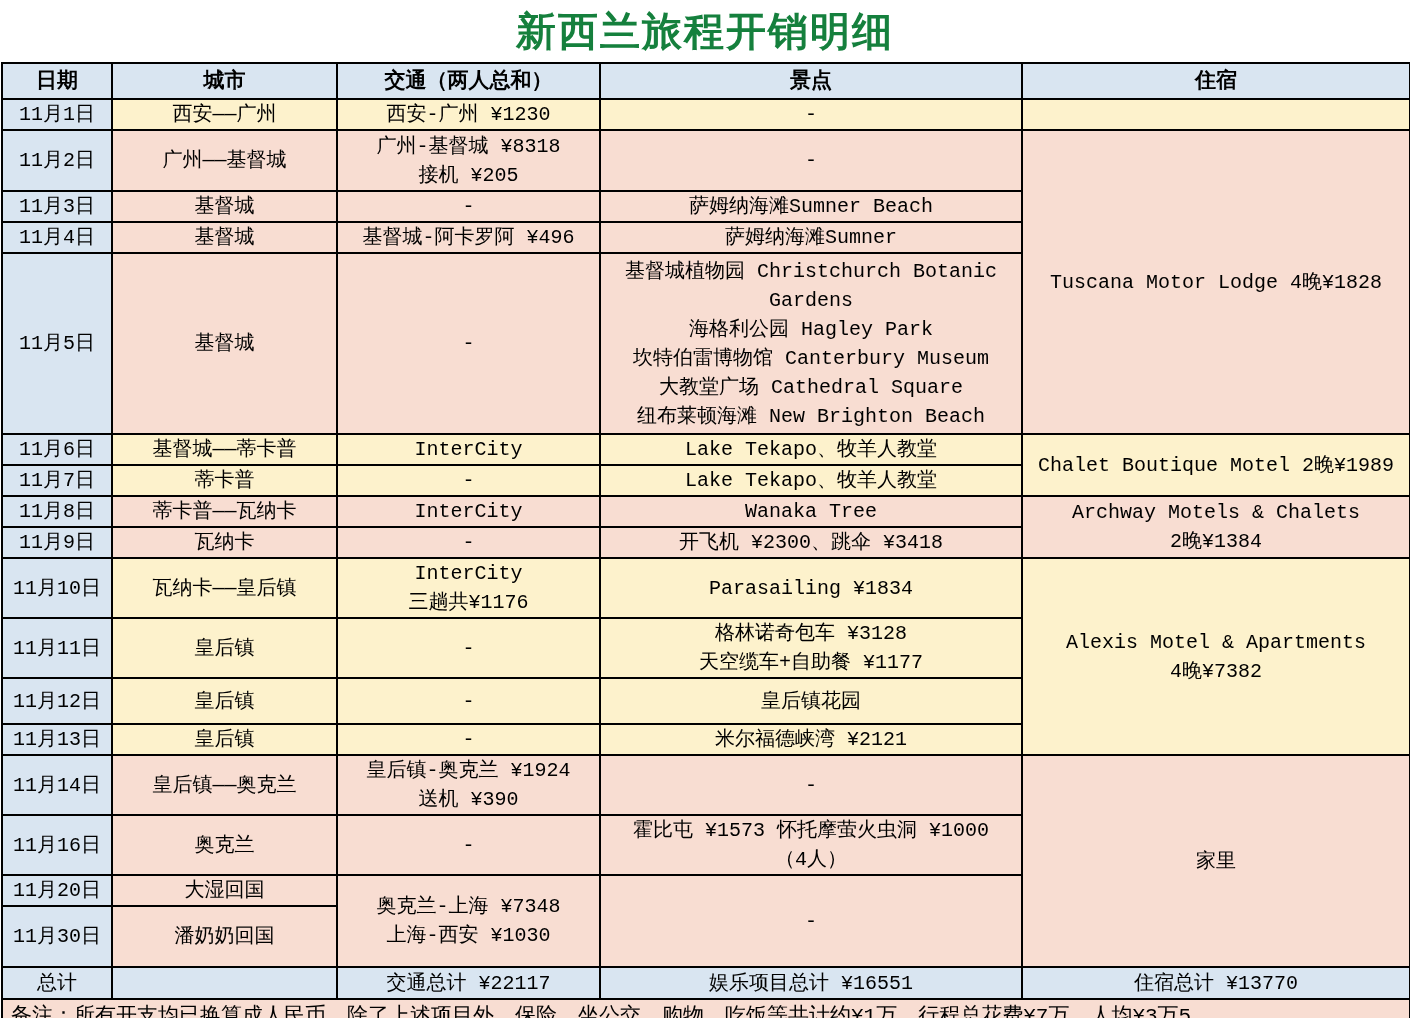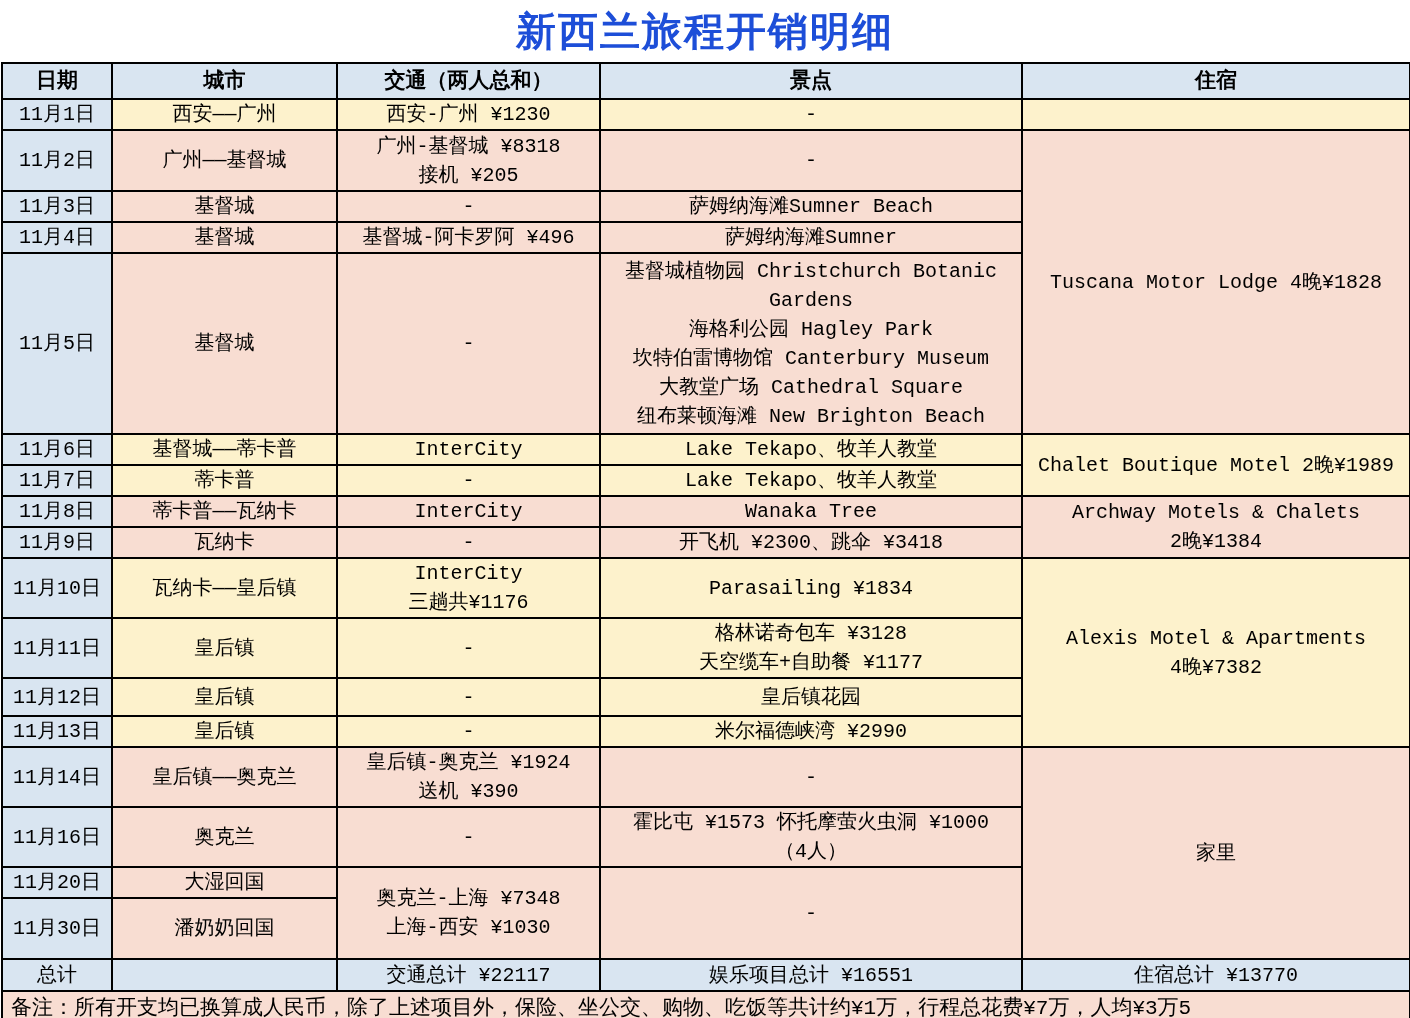--- a/index.html
+++ b/index.html
@@ -6,21 +6,21 @@
   body{
     width:1410px;height:1018px;overflow:hidden;
     font-family:"Liberation Mono","DejaVu Sans Mono",monospace;
     color:#000;
   }
   .title-bar{
     height:62px;display:flex;align-items:center;justify-content:center;
   }
   .title-bar .title-text{
     font-family:"Liberation Serif","DejaVu Serif",serif;
-    font-size:40px;font-weight:bold;color:#1d4ed8;letter-spacing:2px;
+    font-size:40px;font-weight:bold;color:#15803d;letter-spacing:2px;
   }
   table.sheet{
     border-collapse:collapse;table-layout:fixed;width:1408px;margin-left:1px;
   }
   .sheet th,.sheet td{
     border:2px solid #000;
     text-align:center;vertical-align:middle;
     font-size:20px;line-height:29px;
     white-space:pre-line;padding:0 4px;overflow:hidden;
     font-weight:normal;
@@ -142,32 +142,32 @@
   </tr>
 
   <tr style="height:59px">
     <td class="blue">11月11日</td>
     <td class="yellow">皇后镇</td>
     <td class="yellow">-</td>
     <td class="yellow">格林诺奇包车 ¥3128
 天空缆车+自助餐 ¥1177</td>
   </tr>
 
-  <tr style="height:38px">
+  <tr style="height:46px">
     <td class="blue">11月12日</td>
     <td class="yellow">皇后镇</td>
     <td class="yellow">-</td>
     <td class="yellow">皇后镇花园</td>
   </tr>
 
   <tr style="height:30px">
     <td class="blue">11月13日</td>
     <td class="yellow">皇后镇</td>
     <td class="yellow">-</td>
-    <td class="yellow">米尔福德峡湾 ¥2990</td>
+    <td class="yellow">米尔福德峡湾 ¥2121</td>
   </tr>
 
   <tr style="height:59px">
     <td class="blue">11月14日</td>
     <td class="pink">皇后镇——奥克兰</td>
     <td class="pink">皇后镇-奥克兰 ¥1924
 送机 ¥390</td>
     <td class="pink">-</td>
     <td class="pink" rowspan="4">家里</td>
   </tr>

